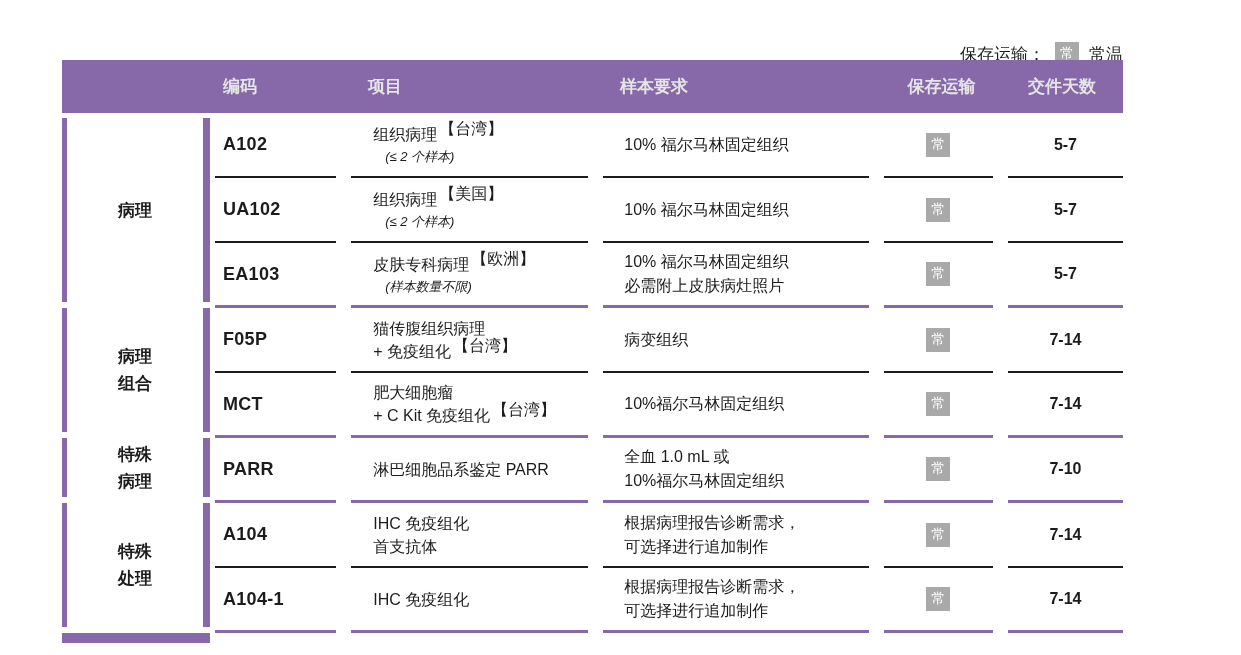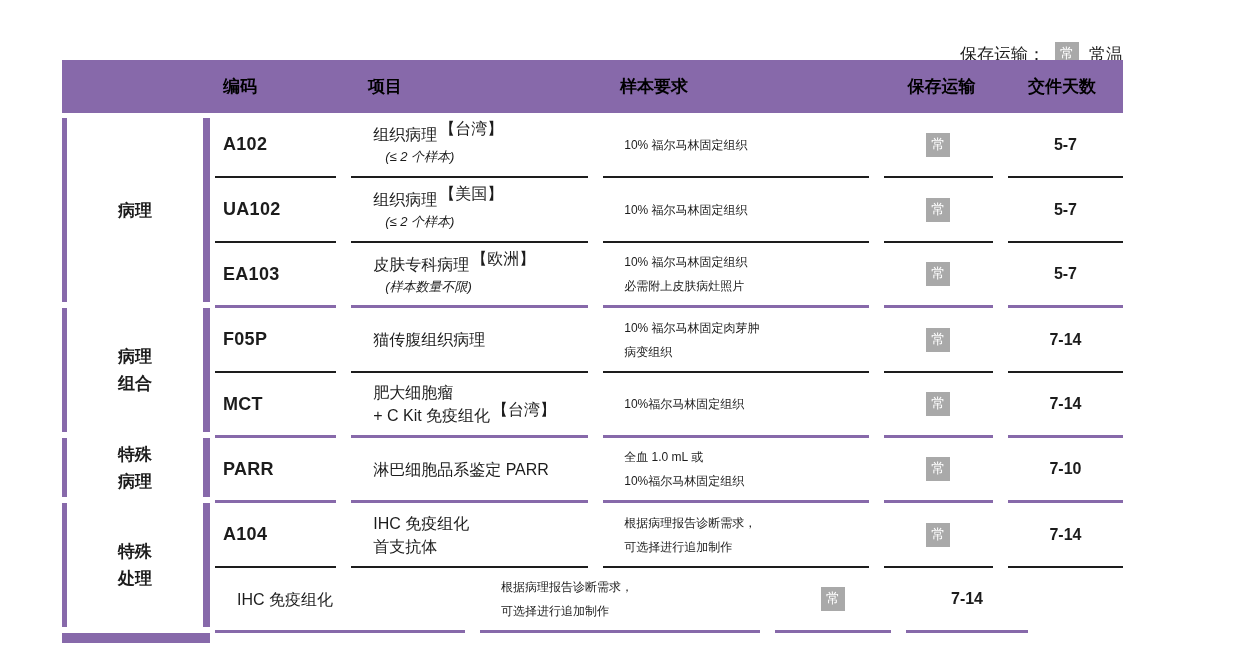--- a/index.html
+++ b/index.html
@@ -14,21 +14,21 @@
   
   .legend { position:absolute; top:18px; right:118px; display:flex; align-items:center; gap:10px; font-size:17px;margin-top:24px; }
   .badge {
     display:inline-flex; align-items:center; justify-content:center;
     width:24px; height:24px; background:var(--gray); color:#fff; font-size:14px; flex:0 0 auto;
   }
   
   .table { position:absolute; left:62px; top:60px; width:1061px; }
   .thead {
     display:flex; height:53px; background:var(--purple);
-    color:#000000; font-weight:bold; font-size:17px;
+    color:#e5e5e5; font-weight:bold; font-size:17px;
   }
   .thead > div { display:flex; align-items:center; }
   .h-spacer  { width:153px; }
   .h-code    { width:131px; padding-left:8px; }
   .h-item    { width:253px; padding-left:22px; }
   .h-sample  { width:283px; padding-left:21px; }
   .h-storage { width:119px; justify-content:center; }
   .h-days    { width:122px; justify-content:center; }
   .tbody { display:flex; }
   
@@ -44,21 +44,21 @@
   
   .rows { display:flex; flex-direction:column; width:908px; }
   .trow { display:flex; gap:15px; height:65px; }
   .cell {
     border-bottom:2px solid var(--dark);
     display:flex; flex-direction:column; justify-content:center;
   }
   .trow.glast .cell { border-bottom:3px solid var(--purple); }
   .c-code    { width:128px; padding-left:8px; font-weight:bold; font-size:18px; letter-spacing:0.3px; }
   .c-item    { width:250px; padding-left:22px; font-size:16px; }
-  .c-sample  { width:280px; padding-left:21px; font-size:12px; line-height:24px; }
+  .c-sample  { width:280px; padding-left:21px; font-size:16px; line-height:24px; }
   .c-storage { width:116px; align-items:center; }
   .c-days    { width:122px; align-items:center; font-weight:bold; font-size:16px; }
   .iline { line-height:23px; }
   .sup { font-size:16px; position:relative; top:-6px; margin-left:2px; }
   .isub { font-size:13px; padding-left:12px; line-height:19px; margin-top:1px;font-style:italic; }
   .sup:empty, .isub:empty, .iline > span:empty, .c-sample > div:empty { display:none; }
 </style>
 </head>
 <body>
 
@@ -146,23 +146,23 @@
         <div class="cell c-storage">
             <span class="badge">常</span>
           </div>
         <div class="cell c-days">5-7</div>
       </div>
 
       <div class="trow">
         <div class="cell c-code">F05P</div>
         <div class="cell c-item">
           <div class="iline"><span>猫传腹组织病理</span></div>
-        </div>
-        <div class="cell c-sample">
-          <div>10% 福尔马林固定肉芽肿</div>
+          <div class="iline"><span>+ 免疫组化</span><span class="sup">【台湾】</span></div>
+        </div>
+        <div class="cell c-sample">
           <div>病变组织</div>
         </div>
         <div class="cell c-storage">
             <span class="badge">常</span>
           </div>
         <div class="cell c-days">7-14</div>
       </div>
 
       <div class="trow glast">
         <div class="cell c-code">MCT</div>
@@ -205,20 +205,21 @@
           <div>根据病理报告诊断需求，</div>
           <div>可选择进行追加制作</div>
         </div>
         <div class="cell c-storage">
             <span class="badge">常</span>
           </div>
         <div class="cell c-days">7-14</div>
       </div>
 
       <div class="trow glast">
+        <div class="cell c-code">A104-1</div>
         <div class="cell c-item">
           <div class="iline"><span>IHC 免疫组化</span></div>
         </div>
         <div class="cell c-sample">
           <div>根据病理报告诊断需求，</div>
           <div>可选择进行追加制作</div>
         </div>
         <div class="cell c-storage">
             <span class="badge">常</span>
           </div>

